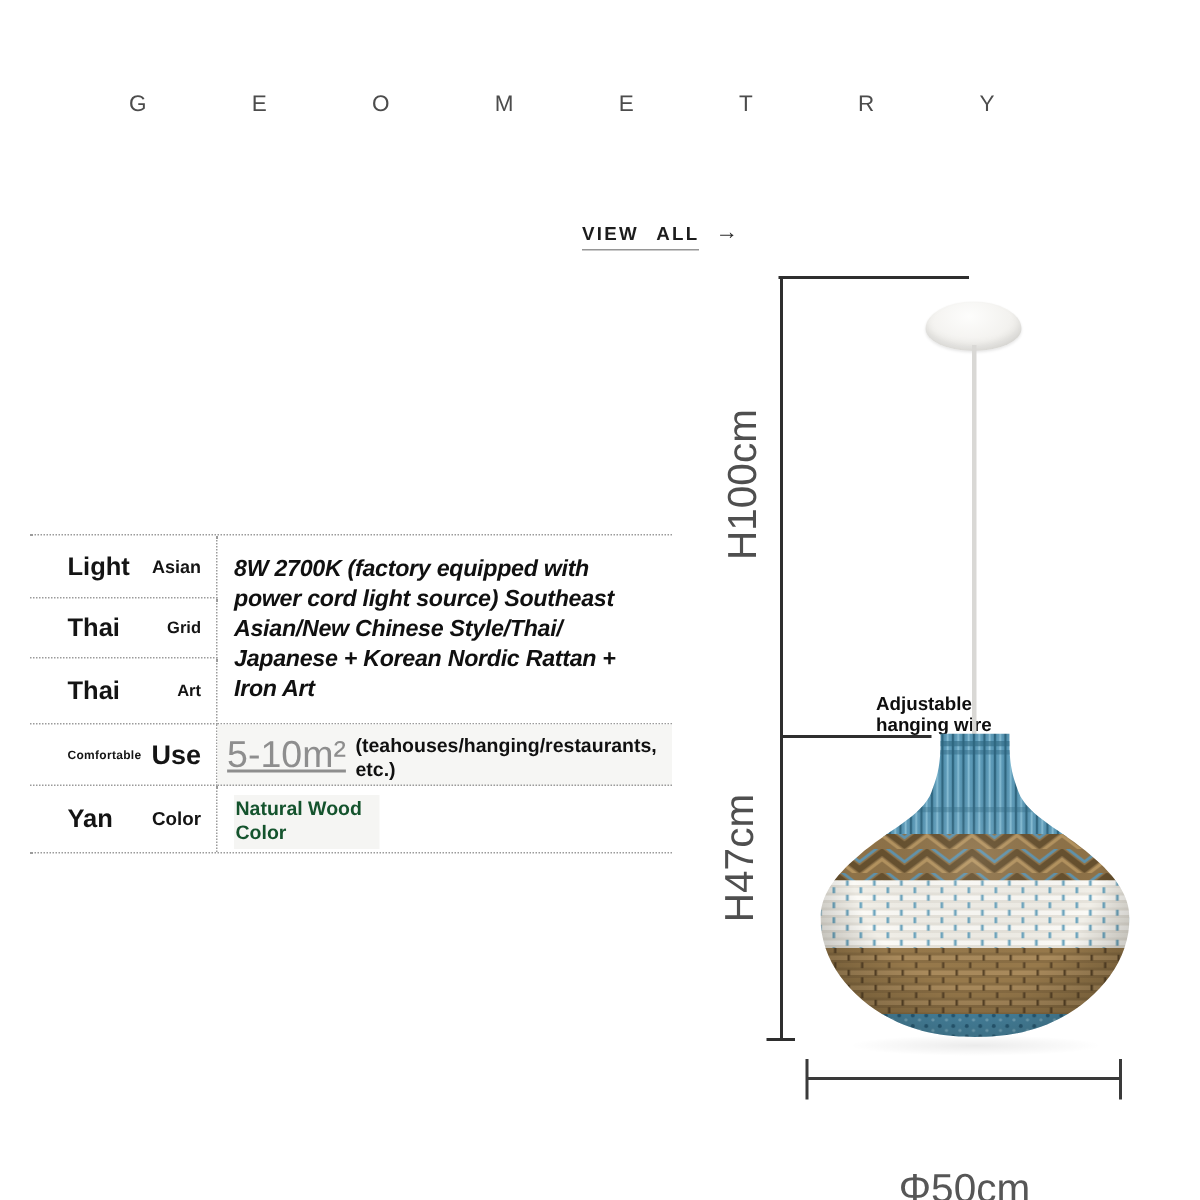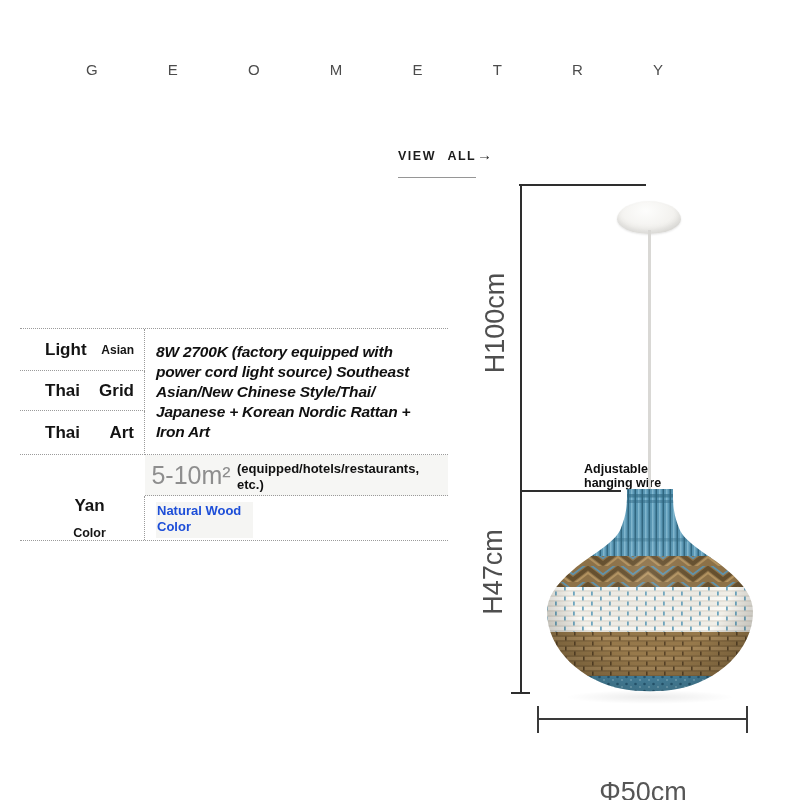--- a/index.html
+++ b/index.html
@@ -10,66 +10,66 @@
 
   
   .brand {
     position:absolute; left:86px; top:61px; width:577px;
     display:flex; justify-content:space-between;
     font-size:15px; color:#4c4c4c;
   }
 
   
   .view-all {
-    position:absolute; left:398px; top:149px;
+    position:absolute; left:388px; top:149px;
     font-size:12.5px; font-weight:700; letter-spacing:1.5px; word-spacing:7px;
-    color:#1c1c1c; padding-bottom:14px; border-bottom:1px solid #969696; cursor:pointer;
+    color:#1c1c1c; padding-bottom:3px; border-bottom:1px solid #969696; cursor:pointer;
   }
   .view-arrow { position:absolute; left:477px; top:146px; font-size:15px; color:#2a2a2a; cursor:pointer; }
 
   
   .spec {
-    position:absolute; left:20px; top:328px; width:428px;
+    position:absolute; left:20px; top:356px; width:428px;
     border-top:1px dotted #9b9b9b; border-bottom:1px dotted #9b9b9b;
     display:grid; grid-template-columns:125px 1fr;
     grid-template-rows:42px 40px 44px 41px 44px;
   }
   .lab {
     grid-column:1; border-right:1px dotted #9b9b9b; border-bottom:1px dotted #9b9b9b;
     display:flex; align-items:center; justify-content:space-between;
     padding:0 10px 0 25px; color:#141414; font-weight:700;
   }
-  .lab.last { border-bottom:none;flex-direction:column; }
+  .lab.last { border-bottom:none; }
   .p-lg { font-size:17px; } .p-xs { font-size:8px; letter-spacing:0.2px; }
-  .s-sm { font-size:12px; } .s-lg { font-size:17px; } .s-xl { font-size:18px; } .s-md { font-size:12.5px; }
+  .s-sm { font-size:12px; } .s-lg { font-size:11px; } .s-xl { font-size:18px; } .s-md { font-size:12.5px; }
 
   .cellA {
     grid-column:2; grid-row:1 / 4; border-bottom:1px dotted #9b9b9b;
     display:flex; align-items:center; padding-left:11px;
   }
   .desc {
     font-weight:700; font-size:15.5px; line-height:20px;
     white-space:pre-line; color:#101010; letter-spacing:-0.2px;font-style:italic;
   }
   .cellB {
     grid-column:2; grid-row:4; border-bottom:1px dotted #9b9b9b;
     background:#f6f6f4; display:flex;
   }
   .area-val {
     width:92px; display:flex; align-items:center; justify-content:center;
-    font-size:25px; color:#8e8e8e;
+    font-size:25px; color:#8e8e8e;text-decoration:underline;
   }
   .area-note {
     font-weight:700; font-size:13px; line-height:16px; white-space:pre-line;
     padding-top:6px; color:#101010;
   }
   .cellC { grid-column:2; grid-row:5; padding:6px 0 0 11px; }
   .color-val {
     display:inline-block; background:#f5f5f3; font-weight:700; font-size:13px;
-    line-height:16px; white-space:pre-line; color:#1d4ed8; padding:1px 12px 3px 1px;
+    line-height:16px; white-space:pre-line; color:#14532d; padding:1px 12px 3px 1px;
   }
 
   
   .dim-v        { position:absolute; left:520px; top:185px; width:2px;  height:508px; background:#2e2e2e; }
   .dim-h-top    { position:absolute; left:519px; top:184px; width:127px; height:2px;  background:#2e2e2e; }
   .dim-h-mid    { position:absolute; left:520px; top:490px; width:101px; height:2px;  background:#2e2e2e; }
   .dim-tick-bot { position:absolute; left:511px; top:692px; width:19px;  height:2px;  background:#2e2e2e; }
   .h100 {
     position:absolute; left:436px; top:307px; width:120px; height:32px;
     transform:rotate(-90deg); font-size:27px; color:#4f4f4f; text-align:center;
@@ -132,35 +132,39 @@
       <span class="s-sm">Asian</span>
     </div>
     <div class="lab" style="grid-row:2">
       <span class="p-lg">Thai</span>
       <span class="s-lg">Grid</span>
     </div>
     <div class="lab" style="grid-row:3">
       <span class="p-lg">Thai</span>
       <span class="s-lg">Art</span>
     </div>
+    <div class="lab" style="grid-row:4">
+      <span class="p-xs">Comfortable</span>
+      <span class="s-xl">Use</span>
+    </div>
     <div class="lab last" style="grid-row:5">
       <span class="p-lg">Yan</span>
       <span class="s-md">Color</span>
     </div>
 
     <div class="cellA">
       <div class="desc">8W 2700K (factory equipped with
 power cord light source) Southeast
 Asian/New Chinese Style/Thai/
 Japanese + Korean Nordic Rattan +
 Iron Art</div>
     </div>
     <div class="cellB">
       <div class="area-val">5-10m²</div>
-      <div class="area-note">(equipped/hotels/restaurants,
+      <div class="area-note">(teahouses/hanging/restaurants,
 etc.)</div>
     </div>
     <div class="cellC">
       <span class="color-val">Natural Wood
 Color</span>
     </div>
   </div>
 
   <div class="dim-v"></div>
   <div class="dim-h-top"></div>

